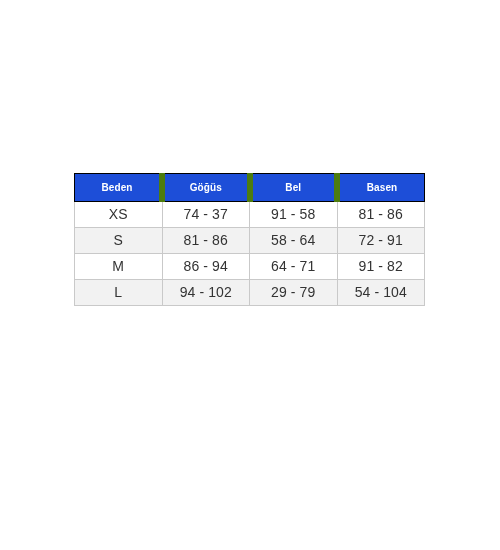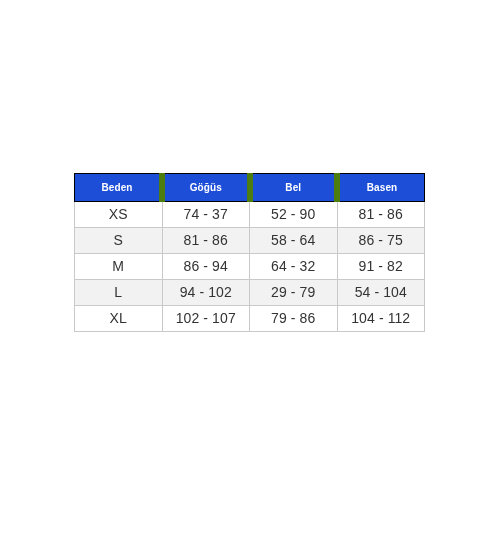--- a/index.html
+++ b/index.html
@@ -84,42 +84,36 @@
         <th>Beden</th>
         <th class="col-sep">Göğüs</th>
         <th class="col-sep">Bel</th>
         <th class="col-sep">Basen</th>
       </tr>
     </thead>
     <tbody>
       <tr class="plain">
         <td>XS</td>
         <td>74 - 37</td>
-        <td>52 - 90</td>
+        <td>91 - 58</td>
         <td>81 - 86</td>
       </tr>
       <tr class="stripe">
         <td>S</td>
         <td>81 - 86</td>
         <td>58 - 64</td>
-        <td>86 - 75</td>
+        <td>72 - 91</td>
       </tr>
       <tr class="plain">
         <td>M</td>
         <td>86 - 94</td>
-        <td>64 - 32</td>
+        <td>64 - 71</td>
         <td>91 - 82</td>
       </tr>
       <tr class="stripe">
         <td>L</td>
         <td>94 - 102</td>
         <td>29 - 79</td>
         <td>54 - 104</td>
       </tr>
-      <tr class="plain">
-        <td>XL</td>
-        <td>102 - 107</td>
-        <td>79 - 86</td>
-        <td>104 - 112</td>
-      </tr>
     </tbody>
   </table>
 </div>
 
 </body></html>

